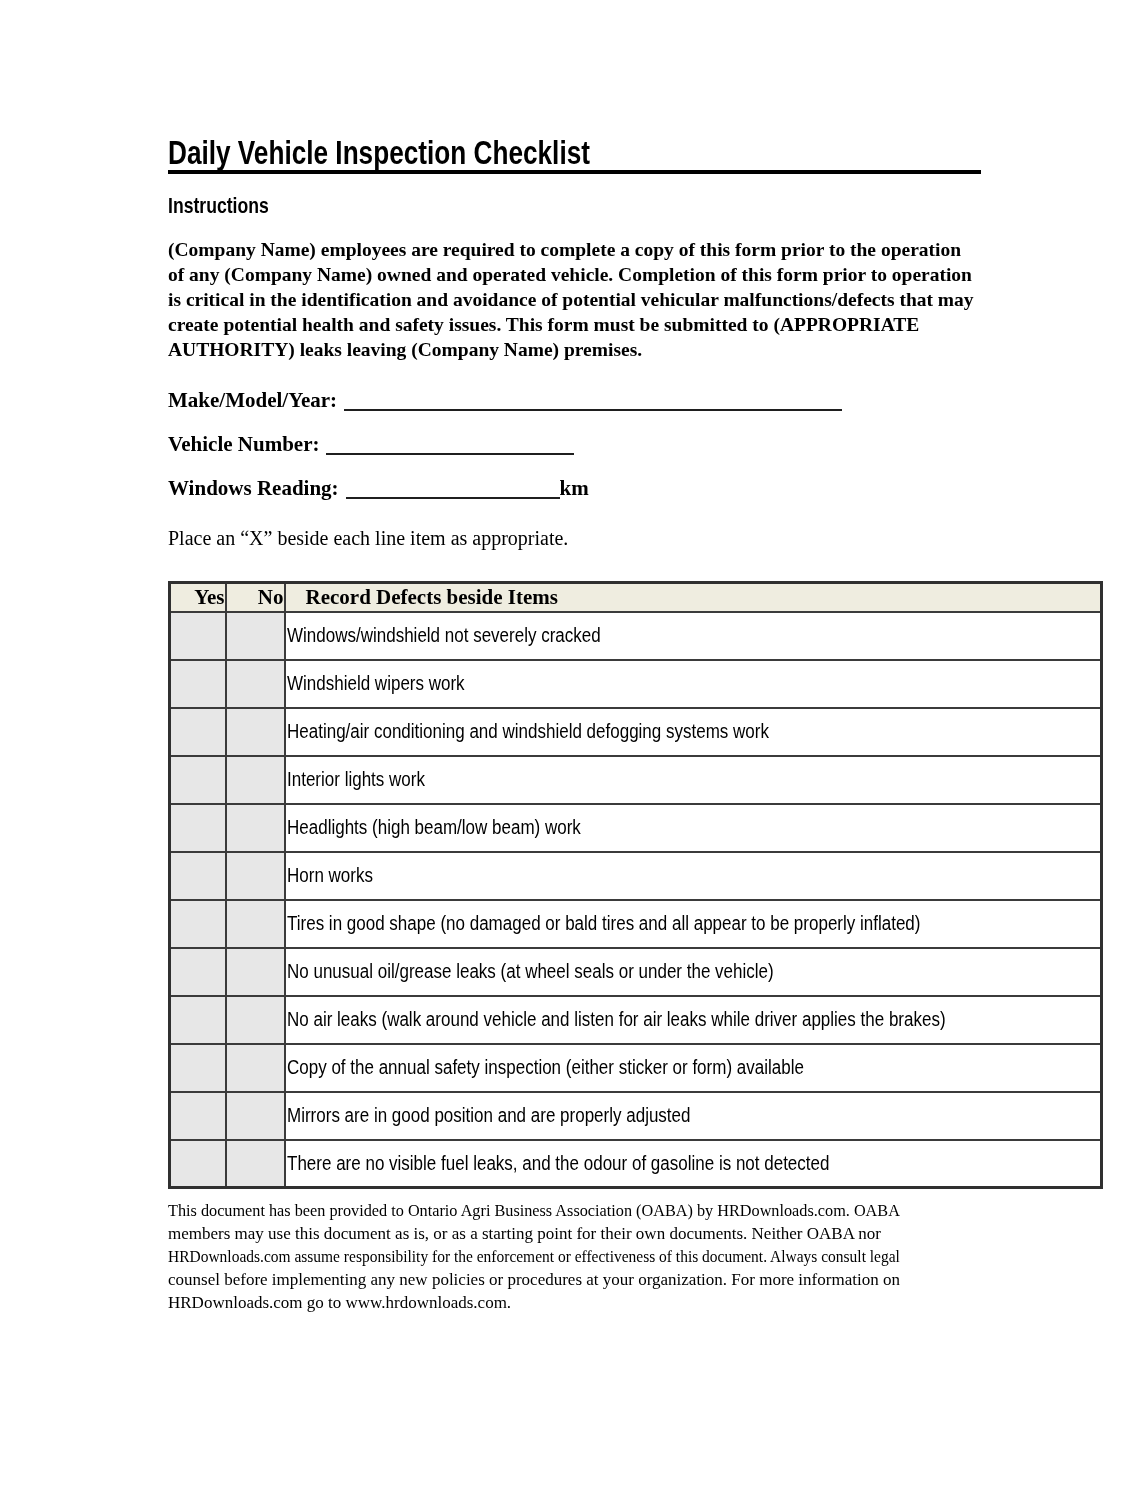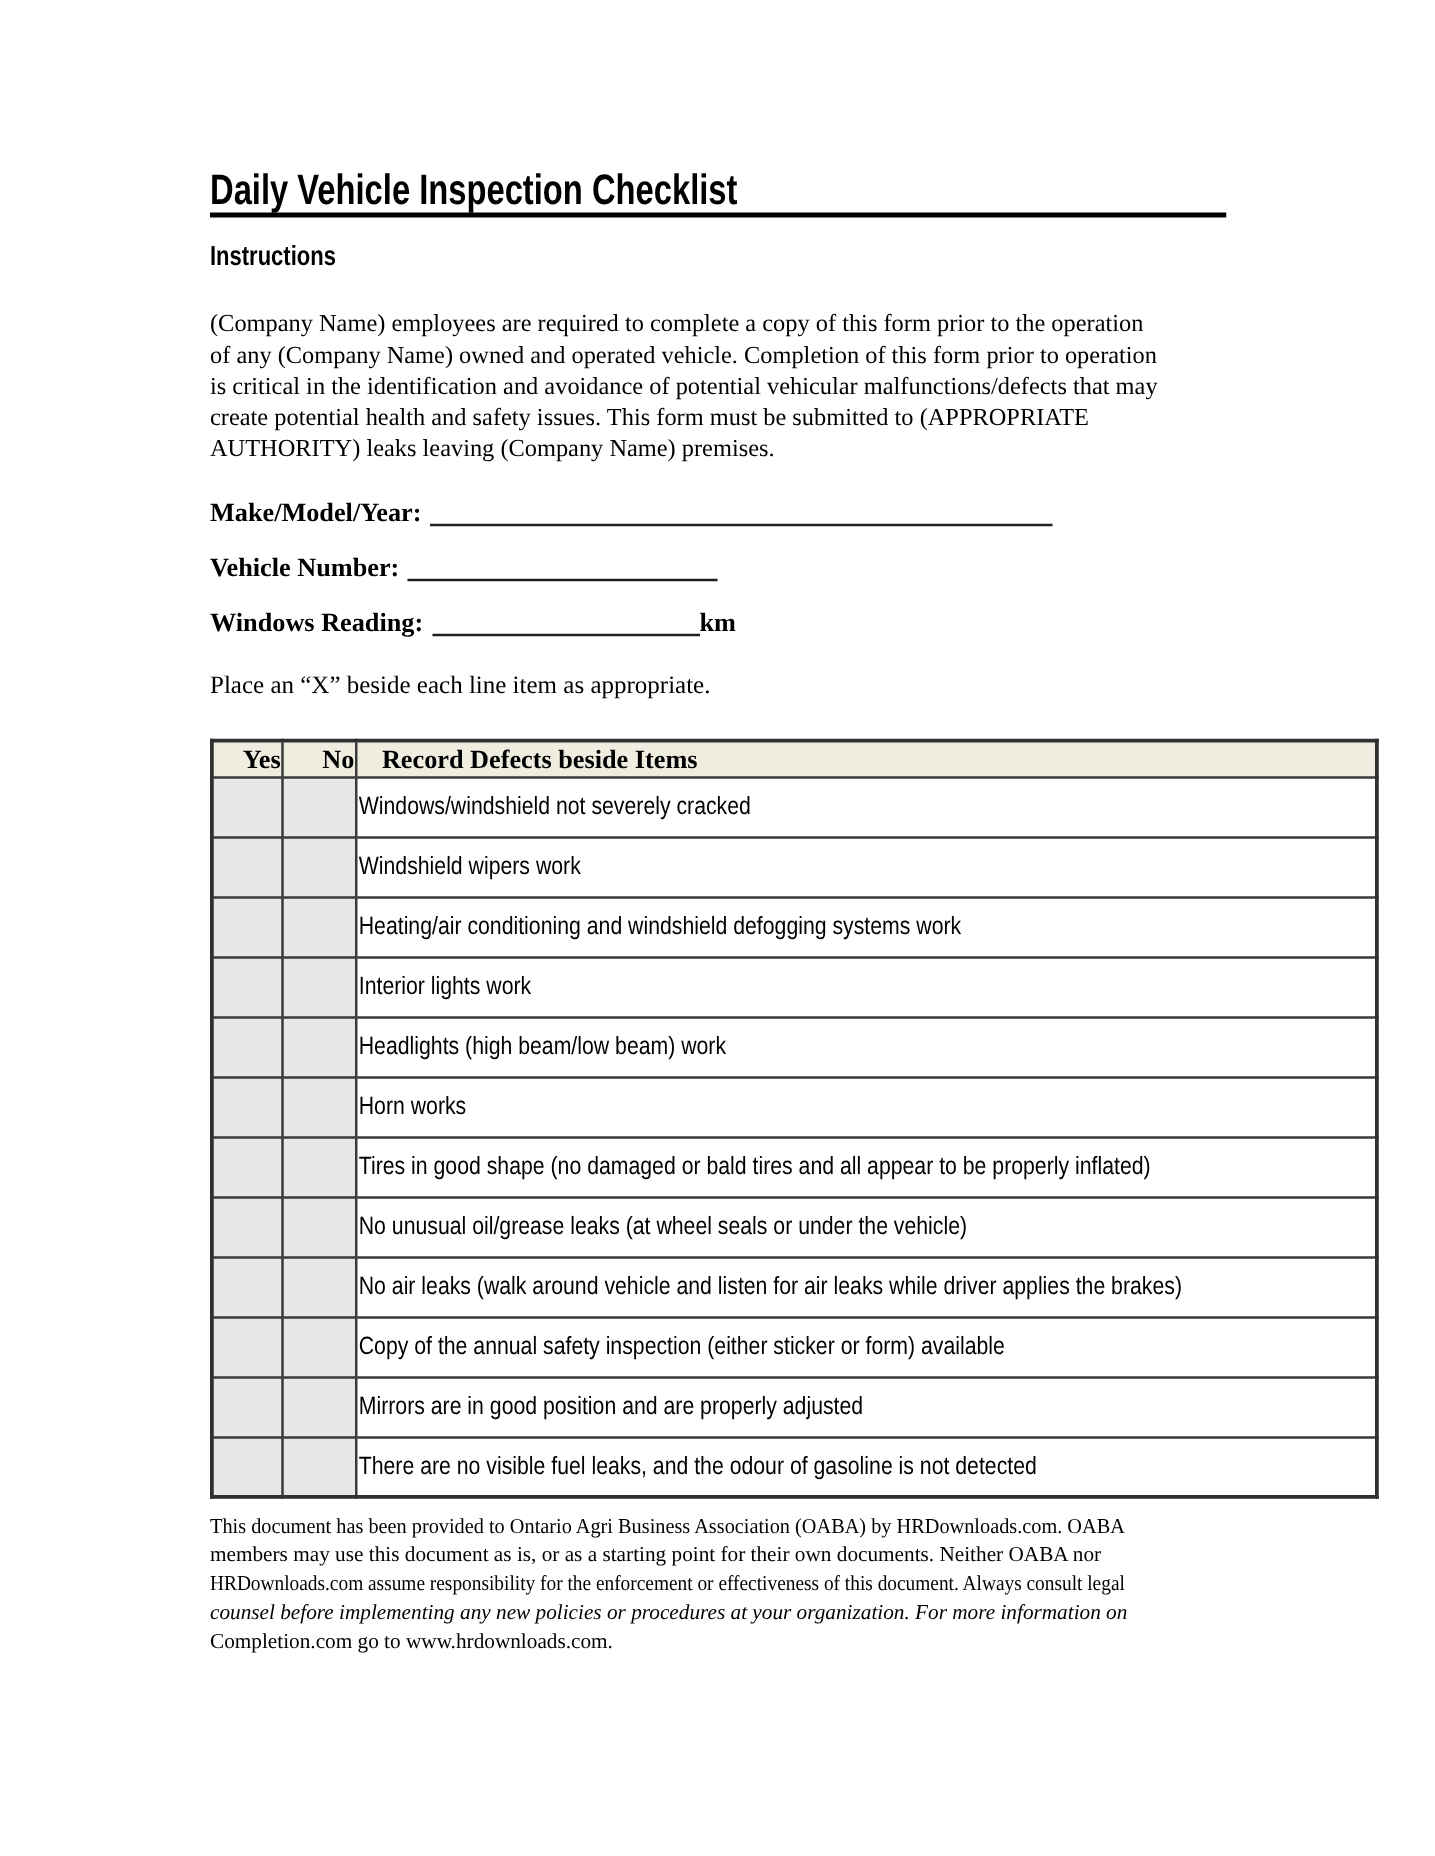--- a/index.html
+++ b/index.html
@@ -38,21 +38,21 @@
     font-family: "Liberation Sans", sans-serif;
     font-weight: bold;
     font-size: 22px;
     line-height: 26px;
     white-space: nowrap;
     transform: scaleX(0.80);
     transform-origin: left center;
   }
 
   
-  .para { margin: 29px 0 0 168px; width: 816px; }
+  .para { margin: 19px 0 0 168px; width: 816px; font-weight: bold; }
   .para .line { line-height: 25px; font-size: 19.5px; white-space: nowrap; }
 
   
   .field { margin: 18px 0 0 168px; height: 26px; white-space: nowrap; }
   .field.first { margin-top: 26px; }
   .flabel { font-weight: bold; font-size: 21px; margin-right: 7px; }
   .fline {
     display: inline-block;
     height: 20px;
     border-bottom: 2px solid #1f1f1f;
@@ -289,21 +289,21 @@
 
       <div class="line">
         <span class="fit">members may use this document as is, or as a starting point for their own documents. Neither OABA nor</span>
       </div>
 
       <div class="line">
         <span class="fit" style="transform: scaleX(0.910644); transform-origin: left center;">HRDownloads.com assume responsibility for the enforcement or effectiveness of this document. Always consult legal</span>
       </div>
 
       <div class="line">
-        <span class="fit" style="transform: scaleX(0.999981); transform-origin: left center; font-style: italic;">counsel before implementing any new policies or procedures at your organization.  For more information on</span>
-      </div>
-
-      <div class="line">
-        <span class="fit">Completion.com go to www.hrdownloads.com.</span>
+        <span class="fit" style="transform: scaleX(0.999981); transform-origin: left center;">counsel before implementing any new policies or procedures at your organization.  For more information on</span>
+      </div>
+
+      <div class="line">
+        <span class="fit">HRDownloads.com go to www.hrdownloads.com.</span>
       </div>
     </div>
 
 </div>
 
 </body></html>

